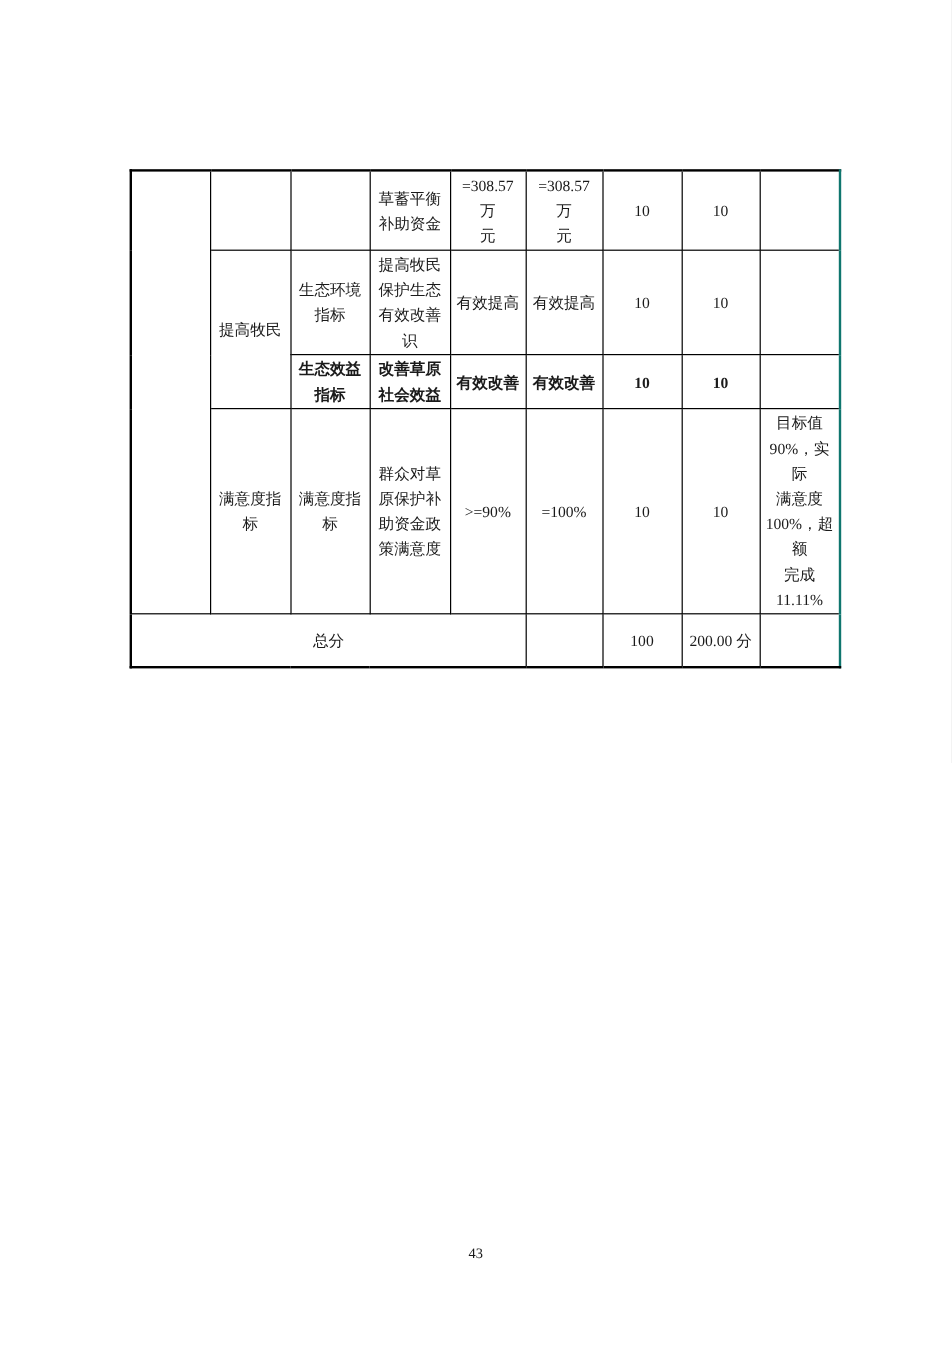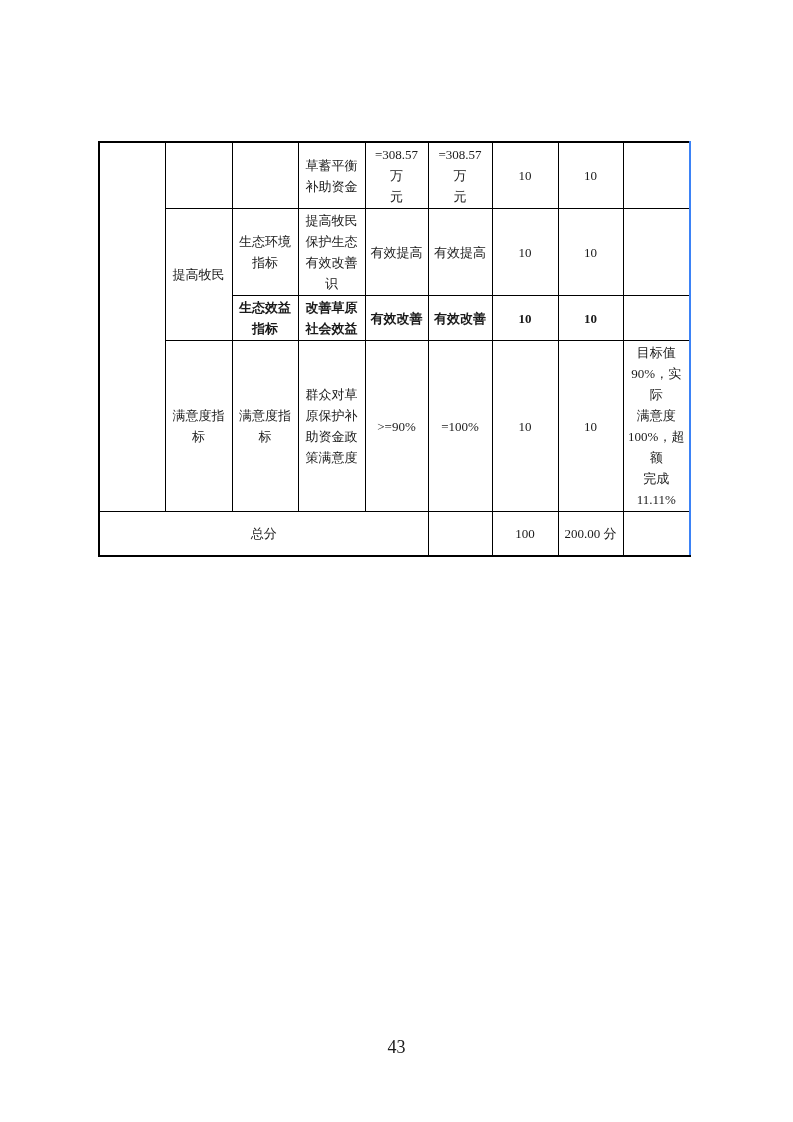--- a/index.html
+++ b/index.html
@@ -9,56 +9,56 @@
     width: 793px;
     height: 1122px;
     background: #ffffff;
     margin: 0 auto;
     font-family: "Liberation Serif", "DejaVu Serif", serif;
     color: #1a1a1a;
     overflow: hidden;
   }
   table.perf-table {
     position: absolute;
-    left: 98px;
+    left: 108px;
     top: 141px;
     width: 591px;
     border-collapse: collapse;
     table-layout: fixed;
   }
   table.perf-table td {
     border: 1px solid #000;
     text-align: center;
     vertical-align: middle;
     font-size: 13px;
     line-height: 21px;
     white-space: pre-line;
     padding: 1px 2px;
     overflow: hidden;
   }
   
   table.perf-table { border: 2px solid #000; }
   table.perf-table tr.r1 td { border-top: 2px solid #000; }
   table.perf-table tr.r5 td { border-bottom: 2px solid #000; }
   table.perf-table td.first { border-left: 2px solid #000; margin-left: 24px; }
-  table.perf-table td.last { border-right: 2px solid #3b82f6; }
+  table.perf-table td.last { border-right: 2px solid #0f766e; }
 
   tr.r1 { height: 44px; }
   tr.r2 { height: 83px; }
   tr.r3 { height: 40px; font-weight: bold; }
   tr.r4 { height: 130px; }
   tr.r5 { height: 44px; }
 
   .page-number {
     position: absolute;
     left: 0;
     top: 1037px;
     width: 100%;
     text-align: center;
-    font-size: 18px;
+    font-size: 12px;
     color: #1a1a1a;
   }
 </style>
 </head>
 <body>
 
 <div class="page">
 
   <table class="perf-table">
     <colgroup>

